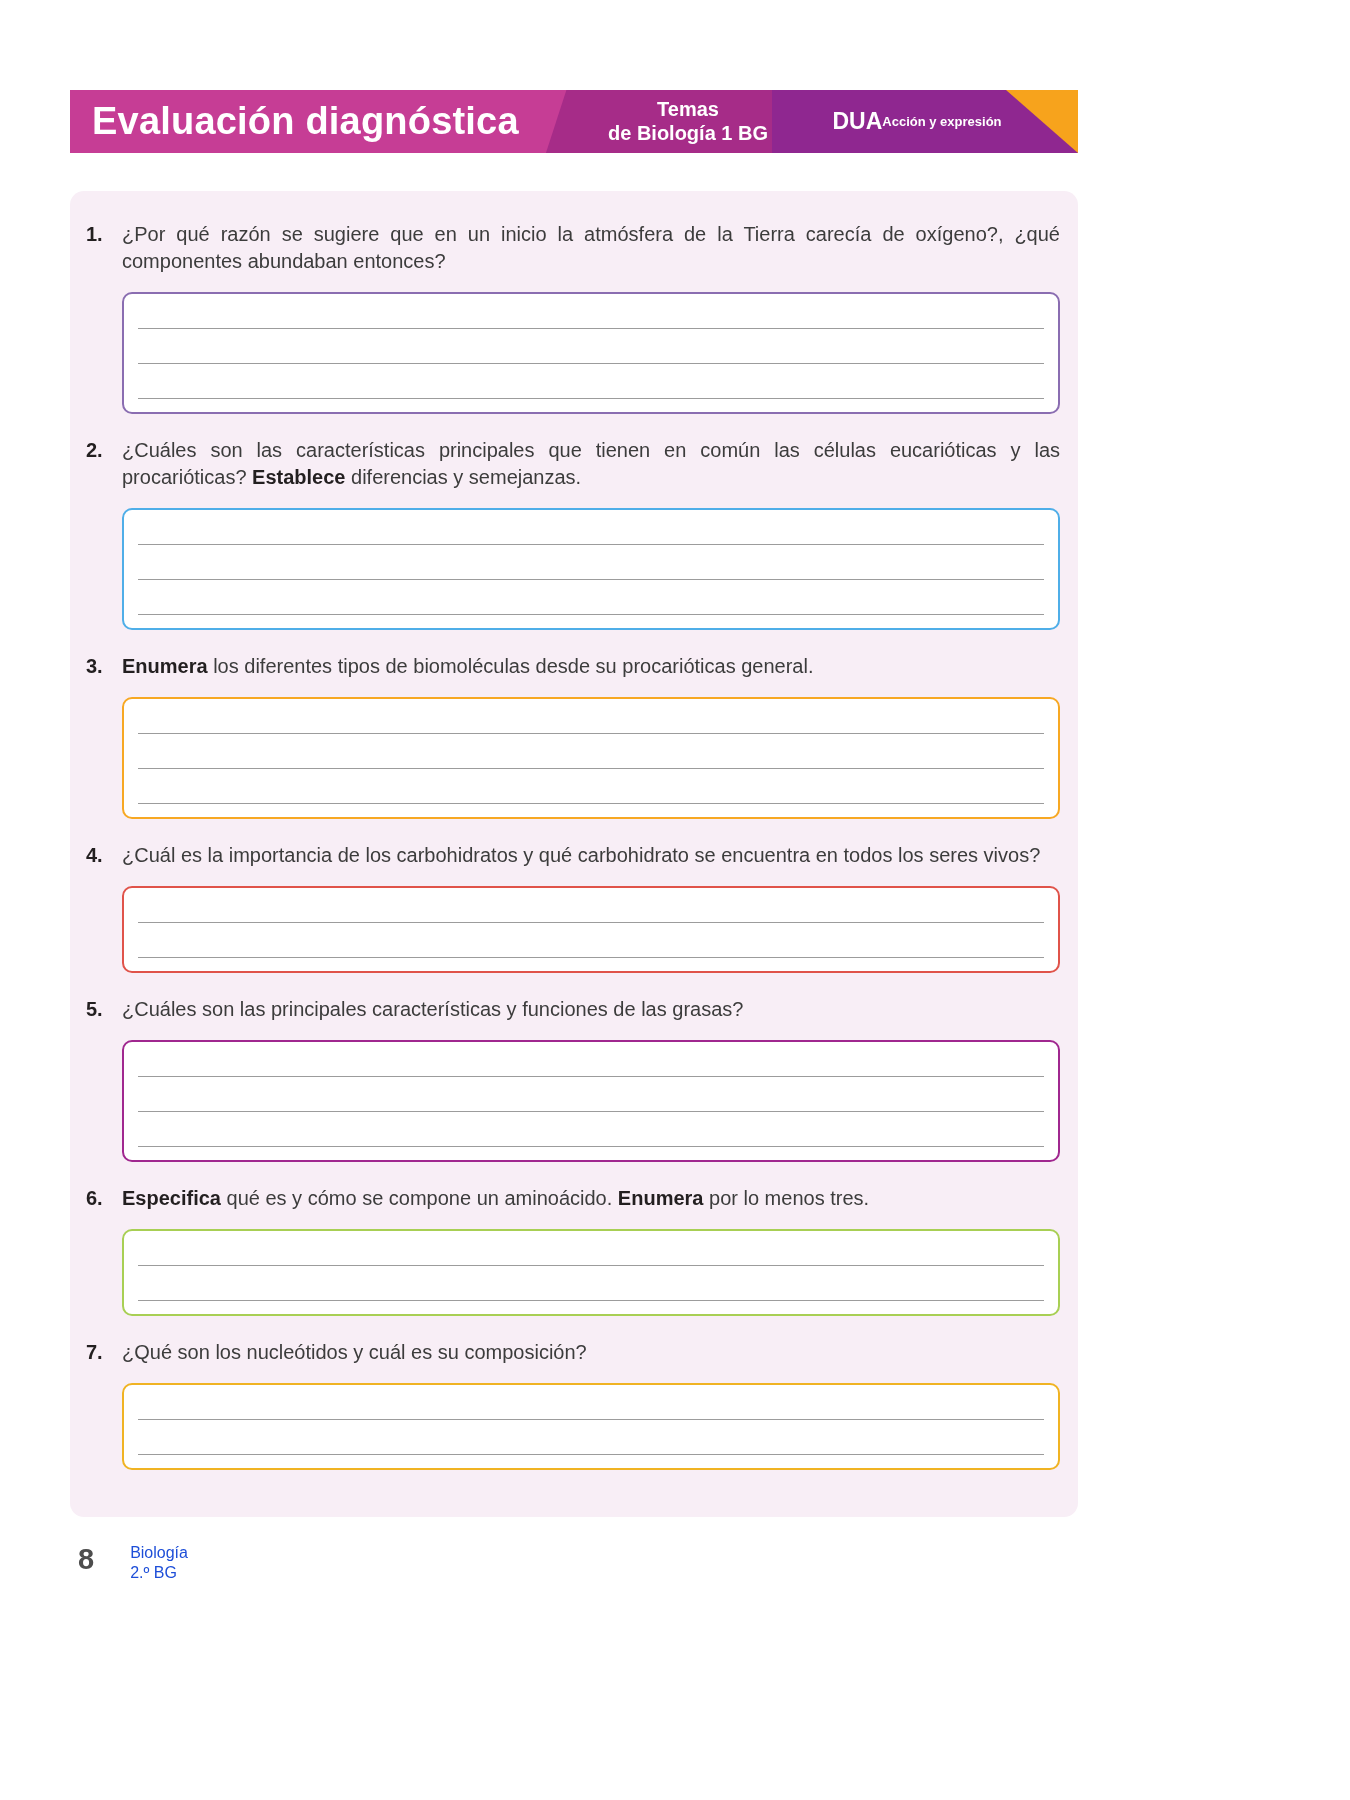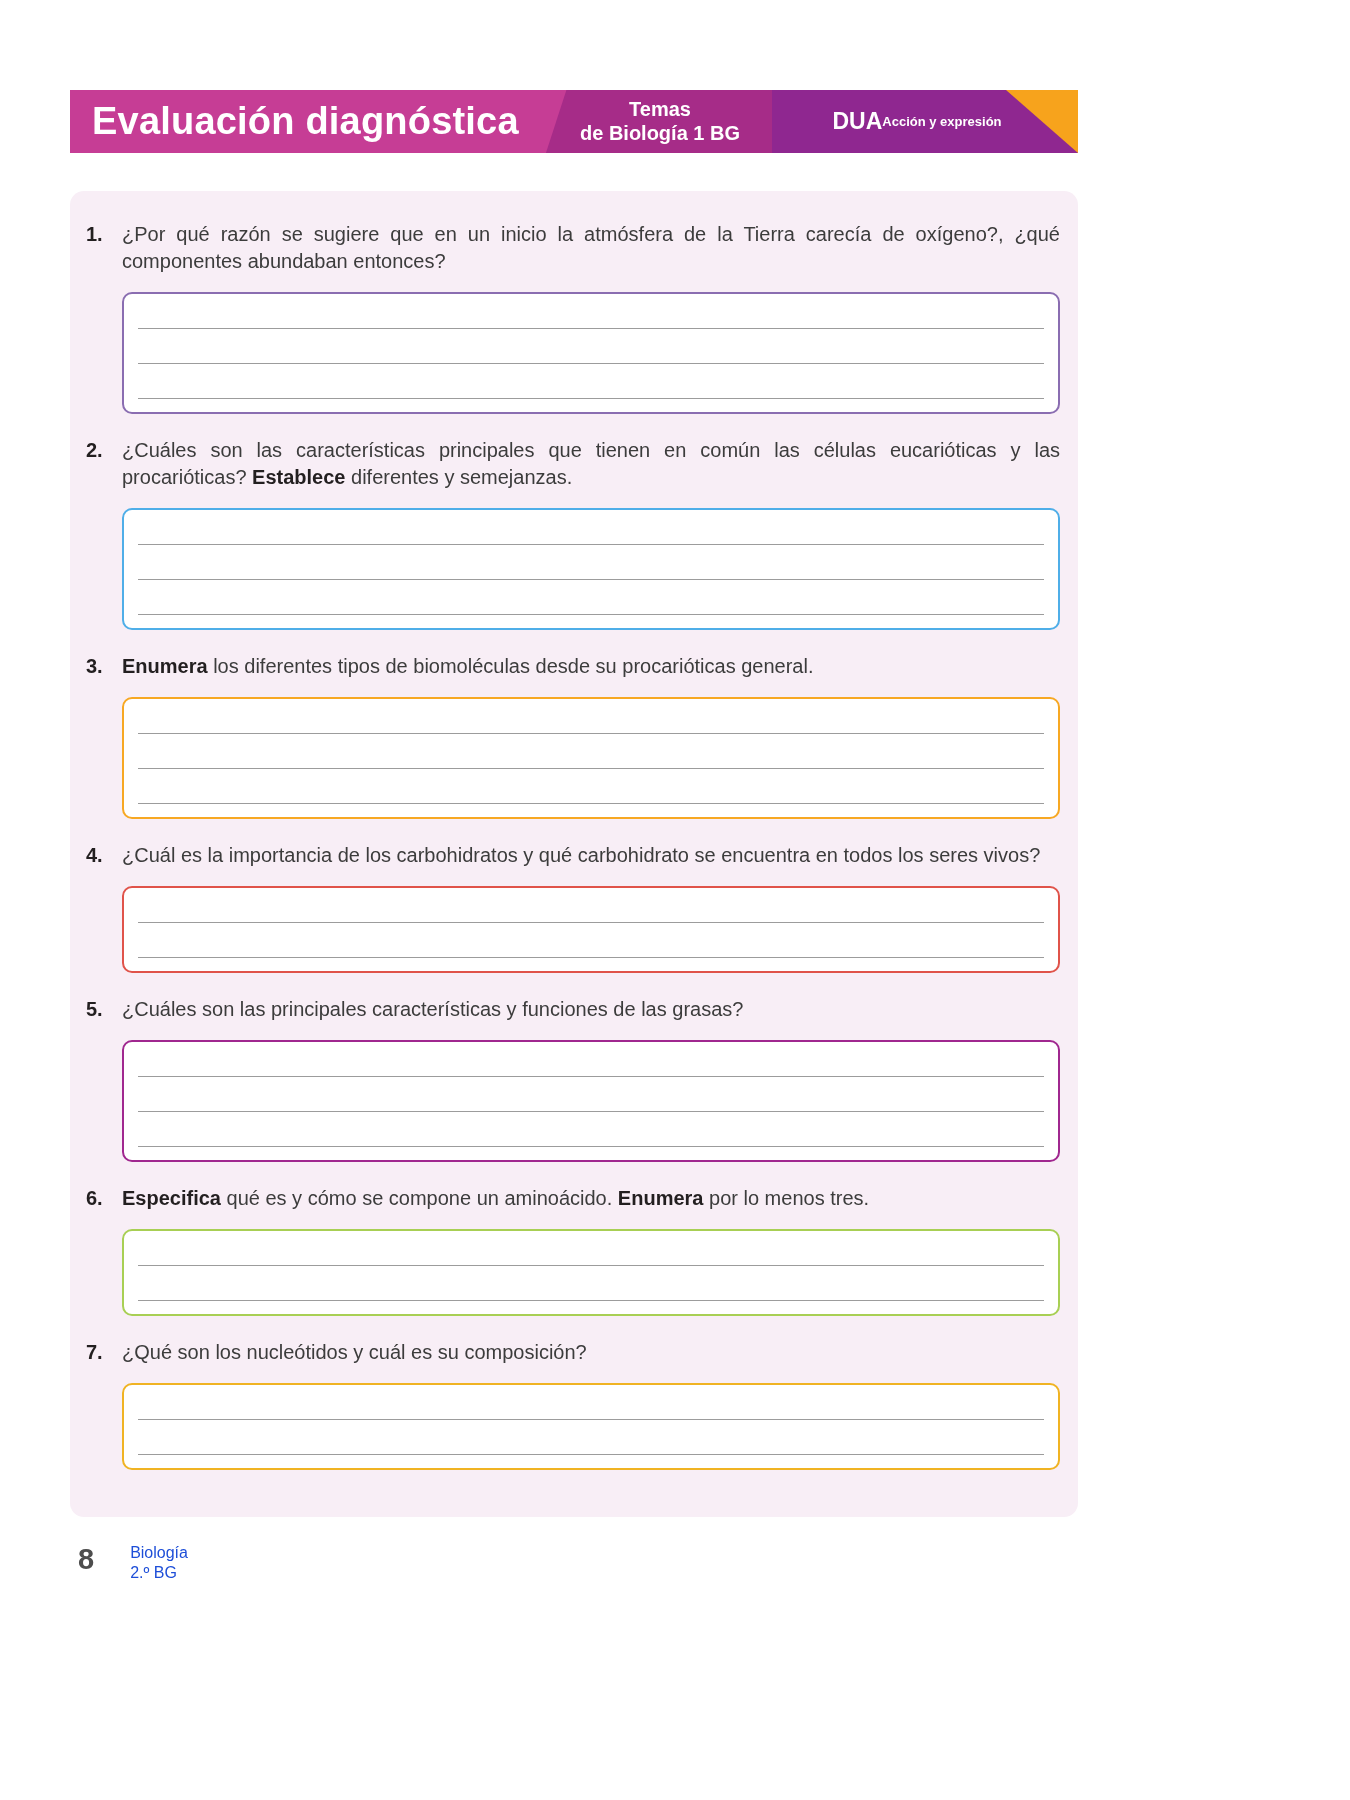--- a/index.html
+++ b/index.html
@@ -15,21 +15,21 @@
 
   
   .banner { position:relative; height:63px; overflow:hidden; }
   .banner-mid-bg { position:absolute; left:486px; top:-4px; width:232px; height:72px; transform:skewX(-18deg); }
   .banner-right-bg { position:absolute; left:702px; right:0; top:0; height:63px; }
   .banner-corner { position:absolute; right:0; top:0; width:72px; height:63px;
                    clip-path:polygon(0 0,100% 0,100% 100%); }
   .banner-title { position:absolute; z-index:5; left:22px; top:0; height:63px;
                   display:flex; align-items:center;
                   font-size:38px; font-weight:700; color:#ffffff; letter-spacing:.2px; }
-  .banner-topic { position:absolute; z-index:5; left:474px; width:232px; top:0; height:63px;
+  .banner-topic { position:absolute; z-index:5; left:502px; width:232px; top:0; height:63px;
                   display:flex; flex-direction:column; justify-content:center; align-items:center;
                   color:#ffffff; font-weight:700; font-size:20px; line-height:1.18; text-align:center; }
   .banner-dua { position:absolute; z-index:5; left:702px; width:290px; top:0; height:63px;
                 display:flex; flex-direction:row; justify-content:center; align-items:center;
                 color:#ffffff; font-weight:700; text-align:center; }
   .dua-main { font-size:23px; line-height:1.1; }
   .dua-sub  { font-size:13px; line-height:1.2; }
 
   
   .content { margin-top:38px; border-radius:14px; padding:30px 0 24px; }
@@ -73,21 +73,21 @@
     <div class="q-text"><span>¿Por qué razón se sugiere que en un inicio la atmósfera de la Tierra carecía de oxígeno?, ¿qué componentes abundaban entonces?</span></div>
     <div class="answer-box" style="border-color: rgb(138, 109, 177);">
             <div class="answer-line"></div>
             <div class="answer-line"></div>
             <div class="answer-line"></div>
           </div>
   </div>
 
   <div class="question">
     <div class="q-num">2.</div>
-    <div class="q-text"><span>¿Cuáles son las características principales que tienen en común las células eucarióticas y las procarióticas? </span><span class="b">Establece</span><span> diferentes y semejanzas.</span></div>
+    <div class="q-text"><span>¿Cuáles son las características principales que tienen en común las células eucarióticas y las procarióticas? </span><span class="b">Establece</span><span> diferencias y semejanzas.</span></div>
     <div class="answer-box" style="border-color: rgb(79, 174, 232);">
             <div class="answer-line"></div>
             <div class="answer-line"></div>
             <div class="answer-line"></div>
           </div>
   </div>
 
   <div class="question">
     <div class="q-num">3.</div>
     <div class="q-text"><span class="b">Enumera</span><span> los diferentes tipos de biomoléculas desde su procarióticas general.</span></div>

